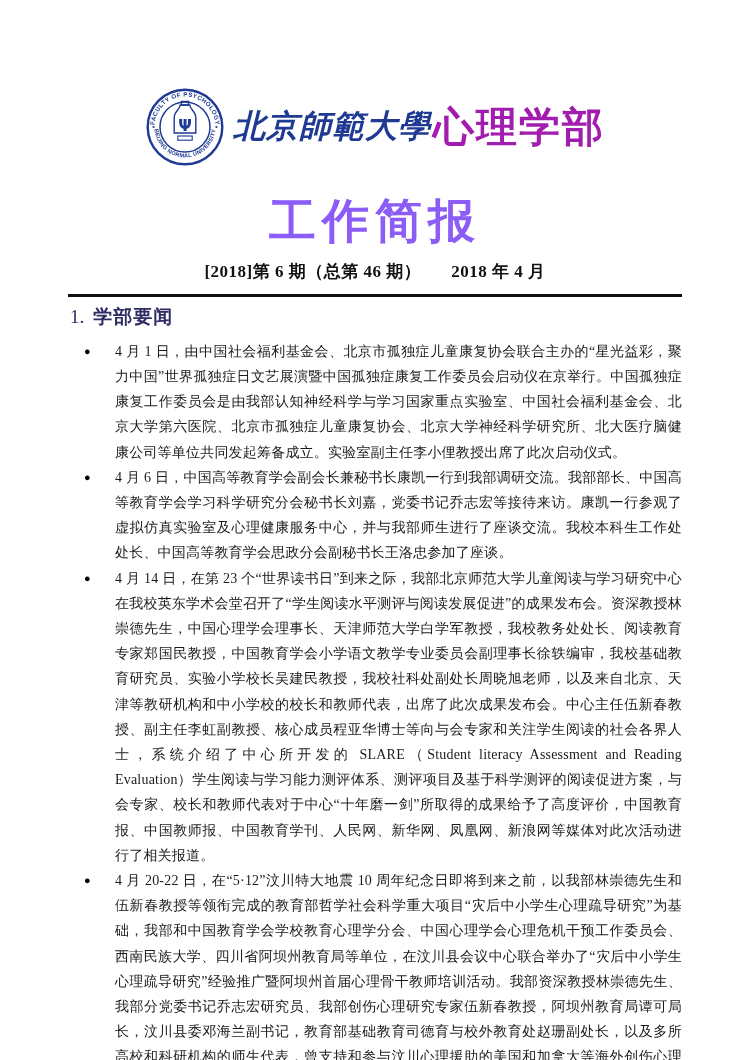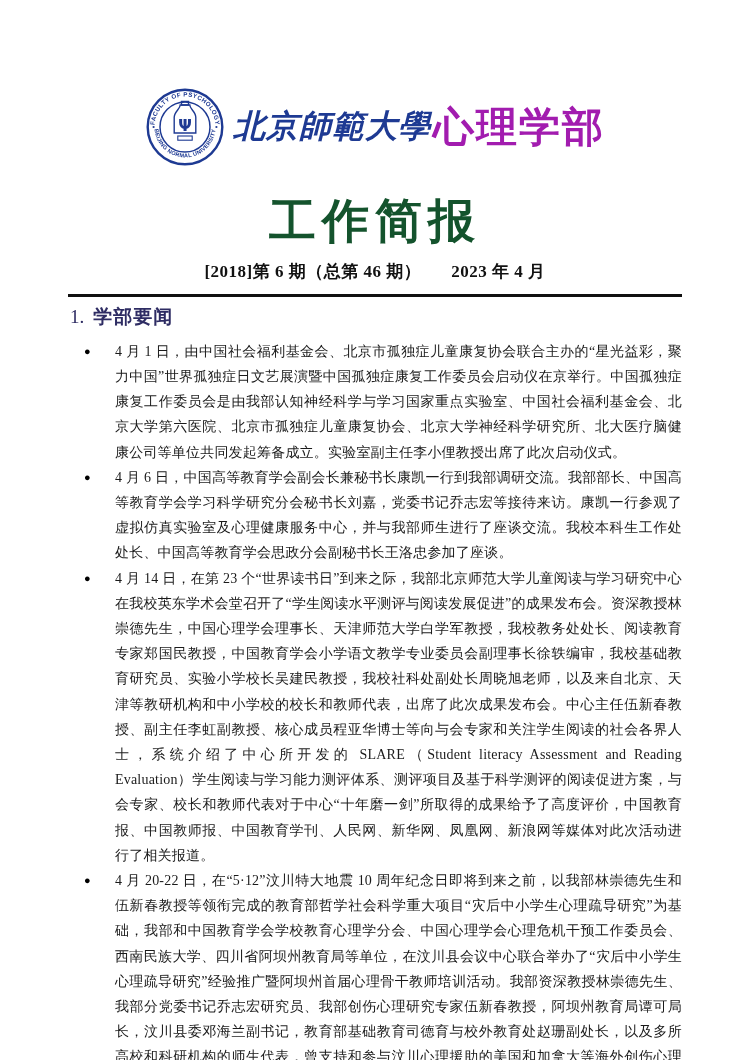--- a/index.html
+++ b/index.html
@@ -39,21 +39,21 @@
     letter-spacing: 2px;
     color: #a21caf;
     margin-left: 2px;
   }
   .doc-title {
     margin: 28px 0 0 0;
     font-family: "Liberation Serif", "DejaVu Serif", serif;
     font-weight: bold;
     font-size: 47px;
     letter-spacing: 6px;
-    color: #14532d;
+    color: #8b5cf6;
     line-height: 1.1;
   }
   .issue-line {
     margin: 12px 0 0 0;
     font-size: 17px;
     font-weight: bold;
     color: #111111;
     letter-spacing: 0.5px;
   }
   .issue-date { margin-left: 30px; }
@@ -131,21 +131,21 @@
         <text x="40" y="43.5" text-anchor="middle" font-family="DejaVu Sans, sans-serif" font-size="16" font-weight="bold" fill="#1e3a93">Ψ</text>
       </svg>
       <div class="logo-text">
         <span class="uni-name">北京師範大學</span>
         <span class="faculty-name">心理学部</span>
       </div>
     </div>
 
     <h1 class="doc-title">工作简报</h1>
 
-    <p class="issue-line"><span class="issue-number">[2018]第 6 期（总第 46 期）</span><span class="issue-date">2023 年 4 月</span></p>
+    <p class="issue-line"><span class="issue-number">[2018]第 6 期（总第 46 期）</span><span class="issue-date">2018 年 4 月</span></p>
   </header>
 
   <hr class="rule">
 
   <section class="content">
     <h2 class="section-heading">
       <span class="sec-num">1.</span>
       <span class="sec-title">学部要闻</span>
     </h2>
 

